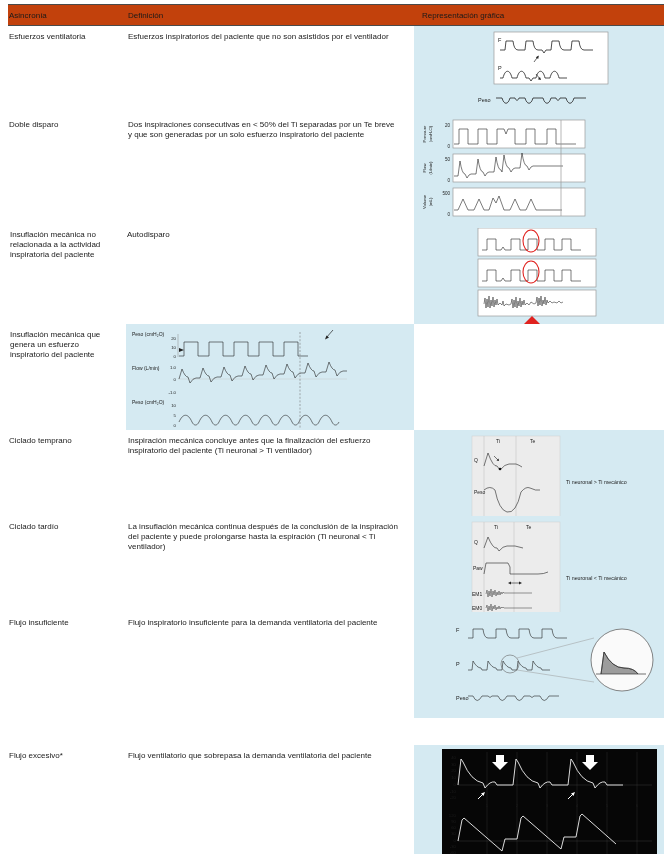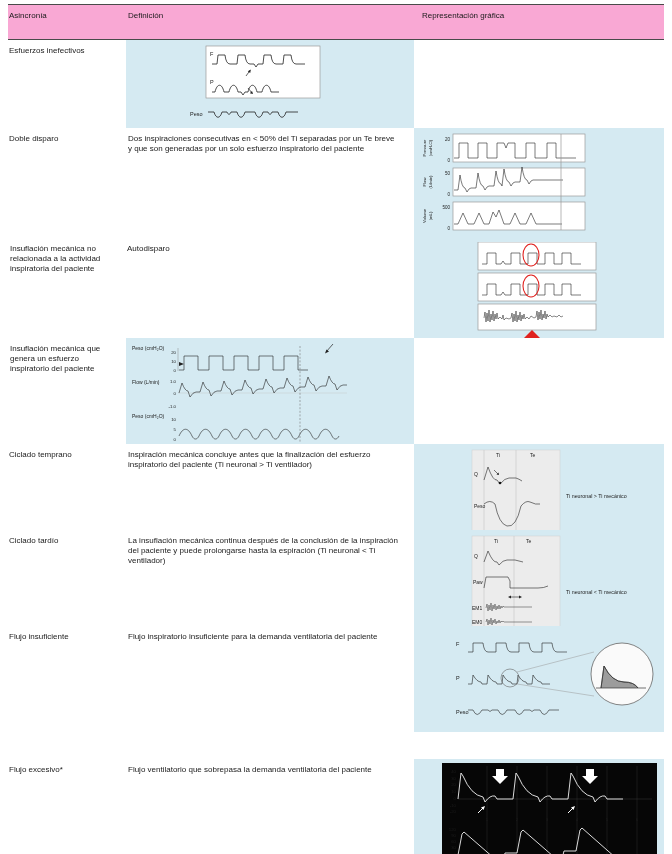--- a/index.html
+++ b/index.html
@@ -6,21 +6,21 @@
   body {
     width: 672px; height: 854px; overflow: hidden;
     background: #ffffff; color: #1a1a1a;
     font-family: "Liberation Sans", sans-serif;
     font-size: 8px; line-height: 1.25;
   }
   .page { width: 672px; height: 854px; padding-top: 4px; }
   .tbl { width: 656px; margin: 0 8px; border-top: 1px solid #4a4a4a; border-bottom: 1px solid #4a4a4a; }
   .bottom-rule { height: 3px; background: #262626; margin: 1px 8px 0 8px; }
   .row { display: grid; grid-template-columns: 118px 288px 250px; }
-  .thead .cell { background: #f9a8d4; height: 34px; line-height: 21px; }
+  .thead .cell { background: #c2410c; height: 20px; line-height: 21px; }
   .thead { border-bottom: 1px solid #4a4a4a; }
   .cell { overflow: hidden; }
   .c1 { padding: 6px 6px 0 1px; }
   .c2 { padding: 6px 14px 0 2px; }
   .c3 { background: #d5eaf2; padding: 4px 0; }
   .thead .c1 { padding: 0 0 0 1px; }
   .thead .c2 { padding: 0 0 0 2px; }
   .thead .c3 { padding: 0 4px 0 8px; }
   .r1 { height: 88px; } .r2 { height: 110px; } .r3 { height: 100px; }
   .r4 { height: 106px; } .r5 { height: 86px; } .r6 { height: 96px; }
@@ -41,21 +41,22 @@
 <div class="page">
   <div class="tbl">
 
     <div class="row thead">
       <div class="cell c1">Asincronía</div>
       <div class="cell c2">Definición</div>
       <div class="cell c3">Representación gráfica</div>
     </div>
 
     <div class="row r1">
-      <div class="cell c1">Esfuerzos inefectivos</div>
+      <div class="cell c1">Esfuerzos ventilatoria</div>
+      <div class="cell c2">Esfuerzos inspiratorios del paciente que no son asistidos por el ventilador</div>
       <div class="cell c3">
         <svg class="ml62" width="150" height="82" viewBox="0 0 150 82">
           <rect class="panel" x="18" y="2" width="114" height="52"></rect>
           <text x="22" y="12" font-size="5.5">F</text>
           <path class="trace" d="M24,20 h5 l1,-9 h7 q1,9 5,9 h7 l1,-9 h7 q1,9 5,9 h4 l2,3 2,-3 h5 l1,-9 h7 q1,9 5,9 h7 l1,-9 h7 q1,9 5,9 h9"></path>
           <line x1="58" y1="32" x2="62" y2="26.5" stroke="#222" stroke-width="0.7"></line>
           <polygon points="62.8,25.5 59.8,27.2 62.2,29" fill="#222"></polygon>
           <text x="22" y="40" font-size="5.5">P</text>
           <path class="trace" d="M24,48 h3 c2,-9 7,-9 9,0 h5 c2,-9 7,-9 9,0 h3 l2,3 2,-3 h3 c2,-9 7,-9 9,0 h5 c2,-9 7,-9 9,0 h8"></path>
           <line x1="60" y1="44" x2="64" y2="49" stroke="#222" stroke-width="0.7"></line>

